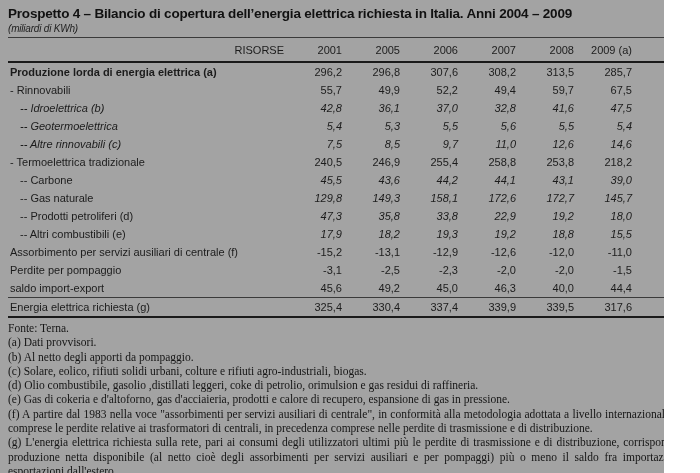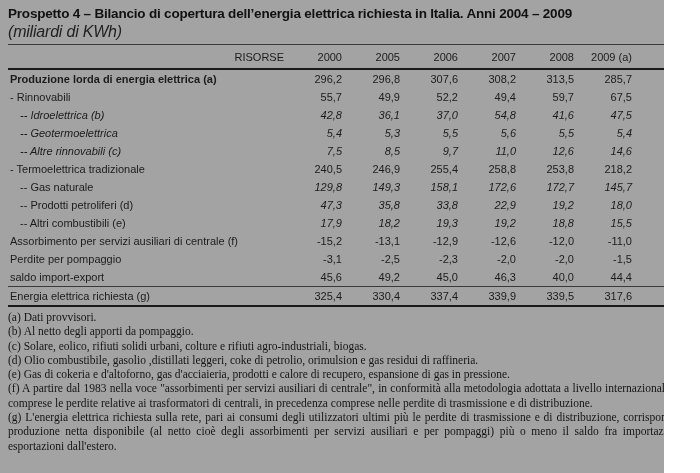--- a/index.html
+++ b/index.html
@@ -15,21 +15,21 @@
   }
   .title {
     font-weight: bold;
     font-size: 13.5px;
     letter-spacing: -0.2px;
     color: #111;
     white-space: nowrap;
   }
   .subtitle {
     font-style: italic;
-    font-size: 16px;
+    font-size: 10px;
     letter-spacing: -0.2px;
     margin-top: 2px;
     color: #222;
   }
   table.data-table {
     border-collapse: collapse;
     table-layout: fixed;
     width: 688px;
     margin-top: 3px;
     border-top: 1px solid #3a3a3a;
@@ -77,21 +77,21 @@
 <body>
 
 <div class="page">
   <div class="title">Prospetto 4 – Bilancio di copertura dell’energia elettrica richiesta in Italia. Anni 2004 – 2009</div>
   <div class="subtitle">(miliardi di KWh)</div>
 
   <table class="data-table">
     <thead>
       <tr id="head-row">
         <th class="label-col">RISORSE</th>
-      <th class="year-col">2000</th>
+      <th class="year-col">2001</th>
           <th class="year-col">2005</th>
           <th class="year-col">2006</th>
           <th class="year-col">2007</th>
           <th class="year-col">2008</th>
           <th class="year-col">2009 (a)</th>
           <th class="spacer-col"></th>
         </tr>
     </thead>
     <tbody id="table-body">
         <tr class="bold">
@@ -112,21 +112,21 @@
           <td class="num">49,4</td>
           <td class="num">59,7</td>
           <td class="num">67,5</td>
           <td></td>
         </tr>
         <tr class="italic">
           <td class="label indent">-- Idroelettrica (b)</td>
           <td class="num">42,8</td>
           <td class="num">36,1</td>
           <td class="num">37,0</td>
-          <td class="num">54,8</td>
+          <td class="num">32,8</td>
           <td class="num">41,6</td>
           <td class="num">47,5</td>
           <td></td>
         </tr>
         <tr class="italic">
           <td class="label indent">-- Geotermoelettrica</td>
           <td class="num">5,4</td>
           <td class="num">5,3</td>
           <td class="num">5,5</td>
           <td class="num">5,6</td>
@@ -148,20 +148,30 @@
           <td class="label">- Termoelettrica tradizionale</td>
           <td class="num">240,5</td>
           <td class="num">246,9</td>
           <td class="num">255,4</td>
           <td class="num">258,8</td>
           <td class="num">253,8</td>
           <td class="num">218,2</td>
           <td></td>
         </tr>
         <tr class="italic-values">
+          <td class="label indent">-- Carbone</td>
+          <td class="num">45,5</td>
+          <td class="num">43,6</td>
+          <td class="num">44,2</td>
+          <td class="num">44,1</td>
+          <td class="num">43,1</td>
+          <td class="num">39,0</td>
+          <td></td>
+        </tr>
+        <tr class="italic-values">
           <td class="label indent">-- Gas naturale</td>
           <td class="num">129,8</td>
           <td class="num">149,3</td>
           <td class="num">158,1</td>
           <td class="num">172,6</td>
           <td class="num">172,7</td>
           <td class="num">145,7</td>
           <td></td>
         </tr>
         <tr class="italic-values">
@@ -221,20 +231,21 @@
           <td class="num">337,4</td>
           <td class="num">339,9</td>
           <td class="num">339,5</td>
           <td class="num">317,6</td>
           <td></td>
         </tr>
       </tbody>
   </table>
 
   <div class="footnotes">
+    <div class="source-note">Fonte: Terna.</div>
     <div id="footnote-list">
         <div class="footnote">(a) Dati provvisori.</div>
         <div class="footnote">(b) Al netto degli apporti da pompaggio.</div>
         <div class="footnote">(c) Solare, eolico, rifiuti solidi urbani, colture e rifiuti agro-industriali, biogas.</div>
         <div class="footnote">(d) Olio combustibile, gasolio ,distillati leggeri, coke di petrolio, orimulsion e gas residui di raffineria.</div>
         <div class="footnote">(e) Gas di cokeria e d'altoforno, gas d'acciaieria, prodotti e calore di recupero, espansione di gas in pressione.</div>
         <div class="footnote">(f) A partire dal 1983 nella voce "assorbimenti per servizi ausiliari di centrale", in conformità alla metodologia adottata a livello internazionale, sono comprese le perdite relative ai trasformatori di centrali, in precedenza comprese nelle perdite di trasmissione e di distribuzione.</div>
         <div class="footnote">(g) L'energia elettrica richiesta sulla rete, pari ai consumi degli utilizzatori ultimi più le perdite di trasmissione e di distribuzione, corrisponde alla produzione netta disponibile (al netto cioè degli assorbimenti per servizi ausiliari e per pompaggi) più o meno il saldo fra importazioni ed esportazioni dall'estero.</div>
       </div>
   </div>

